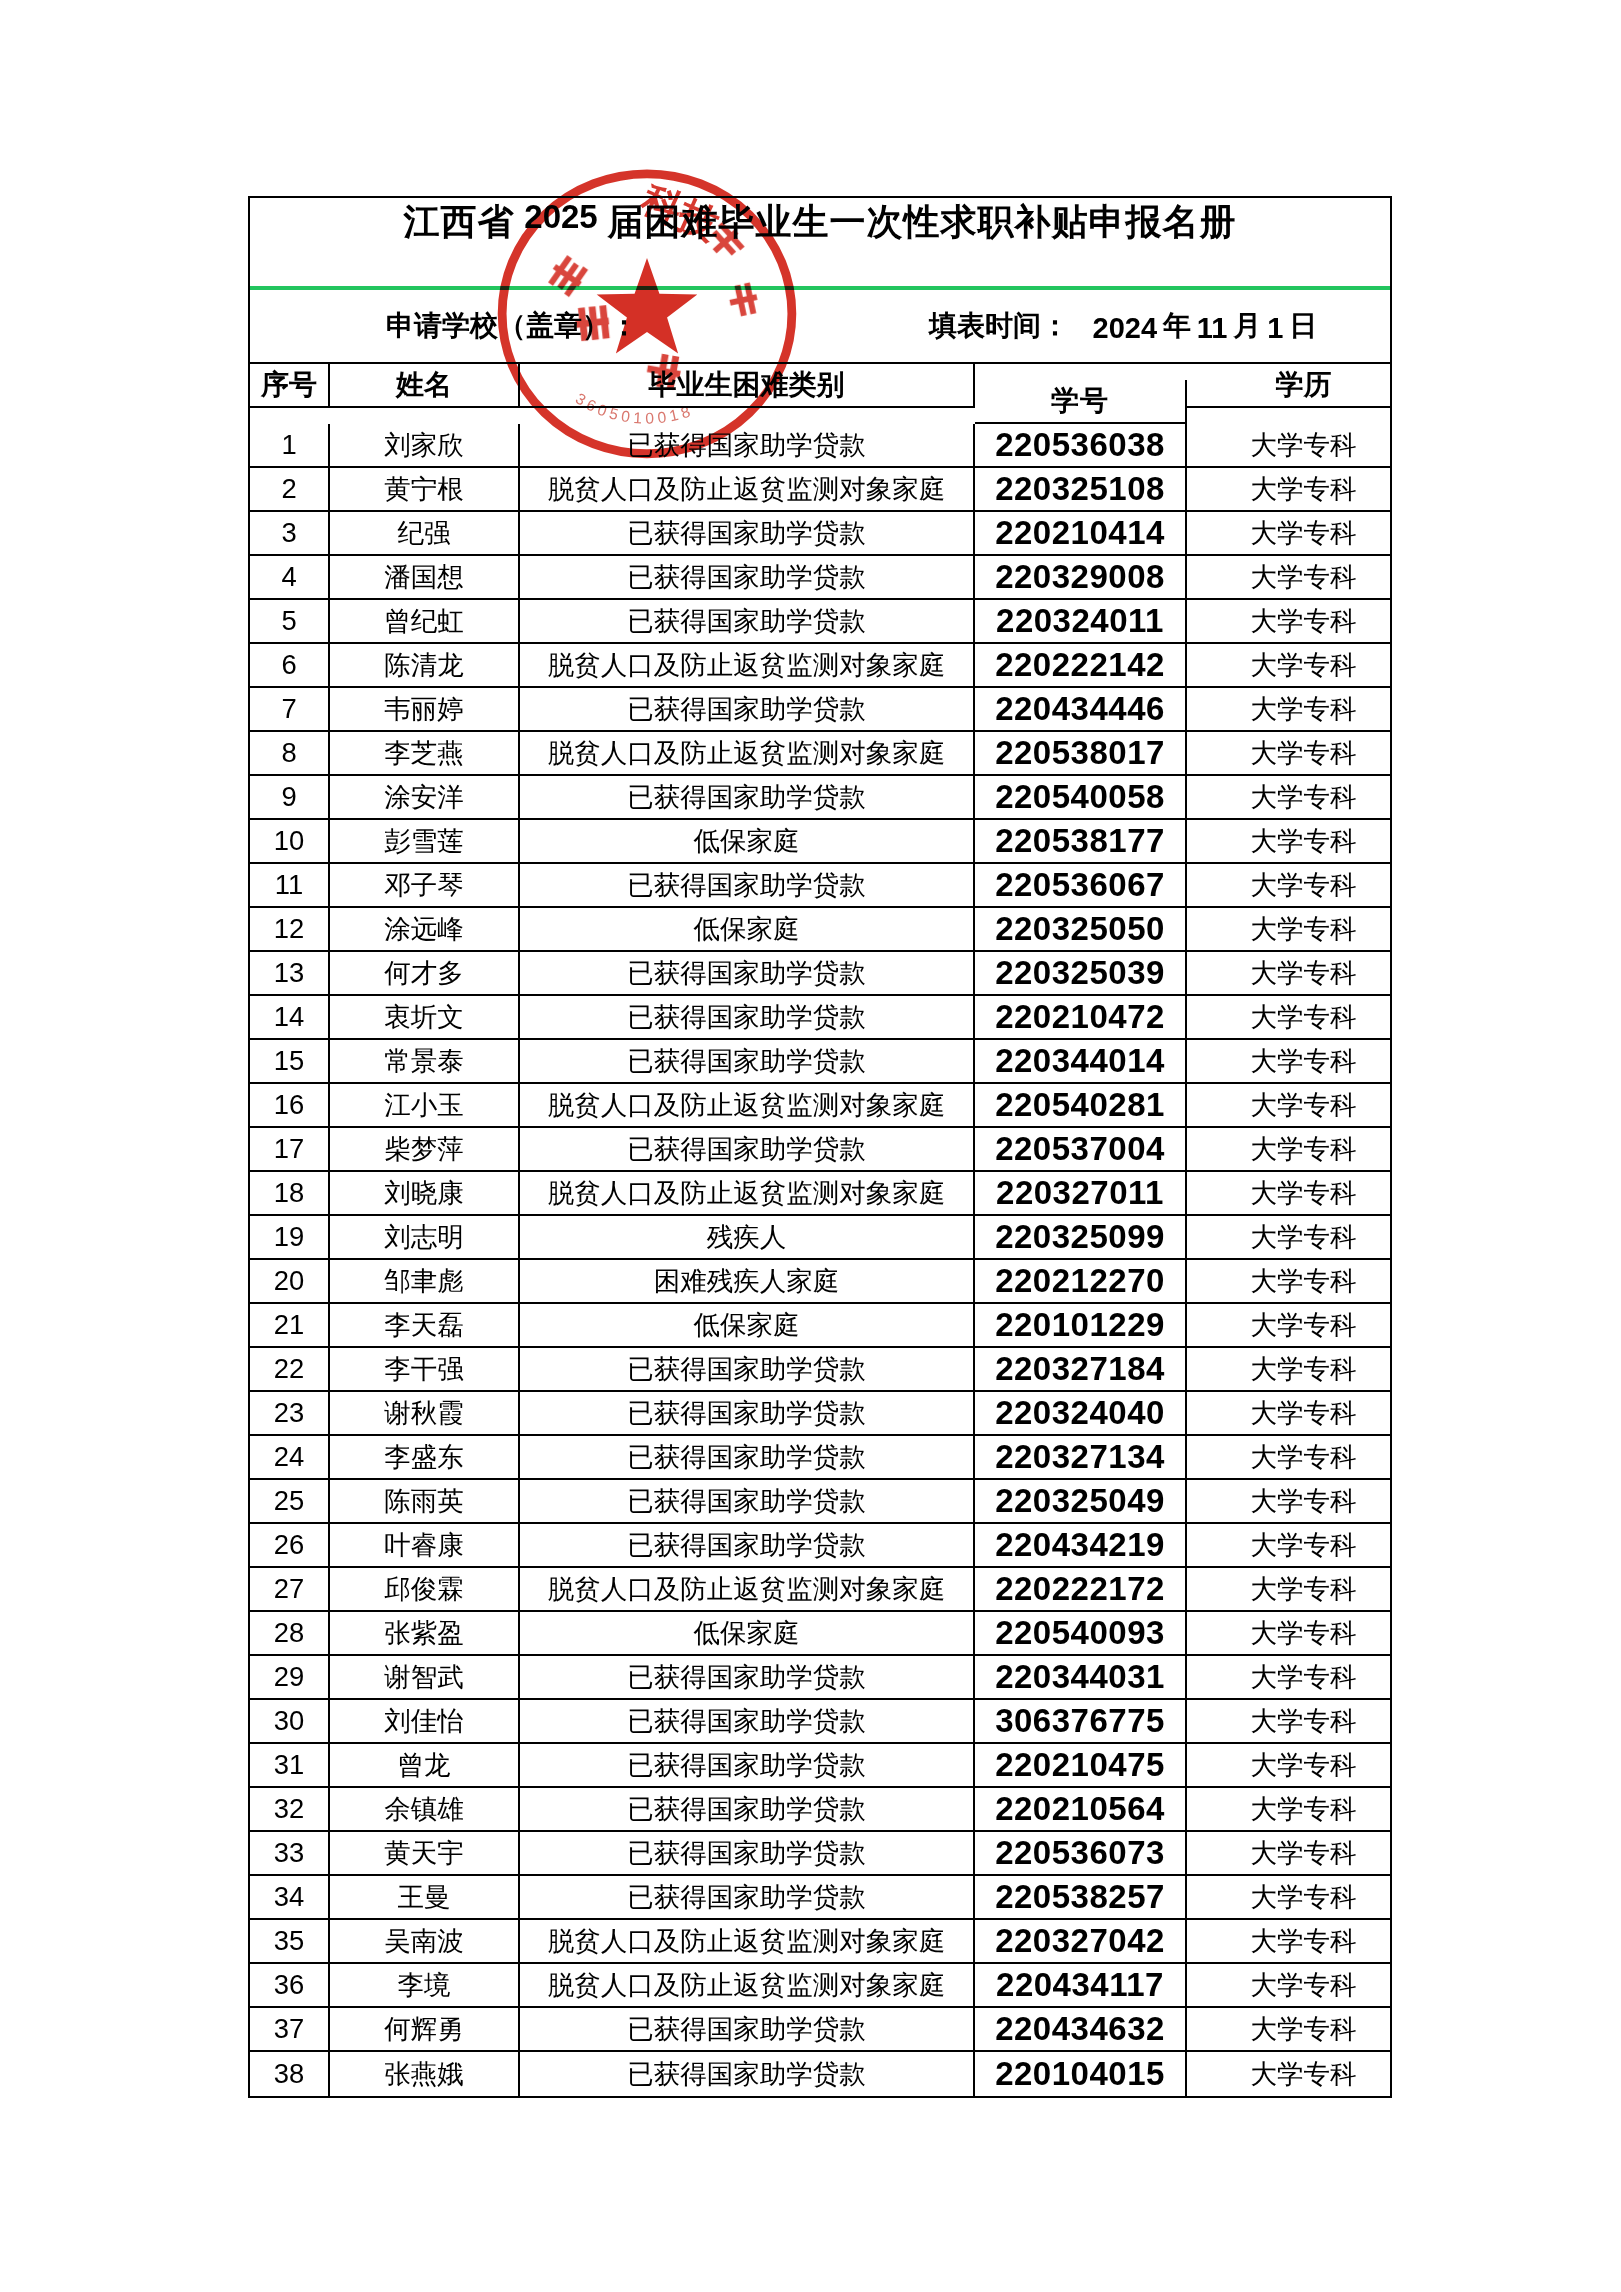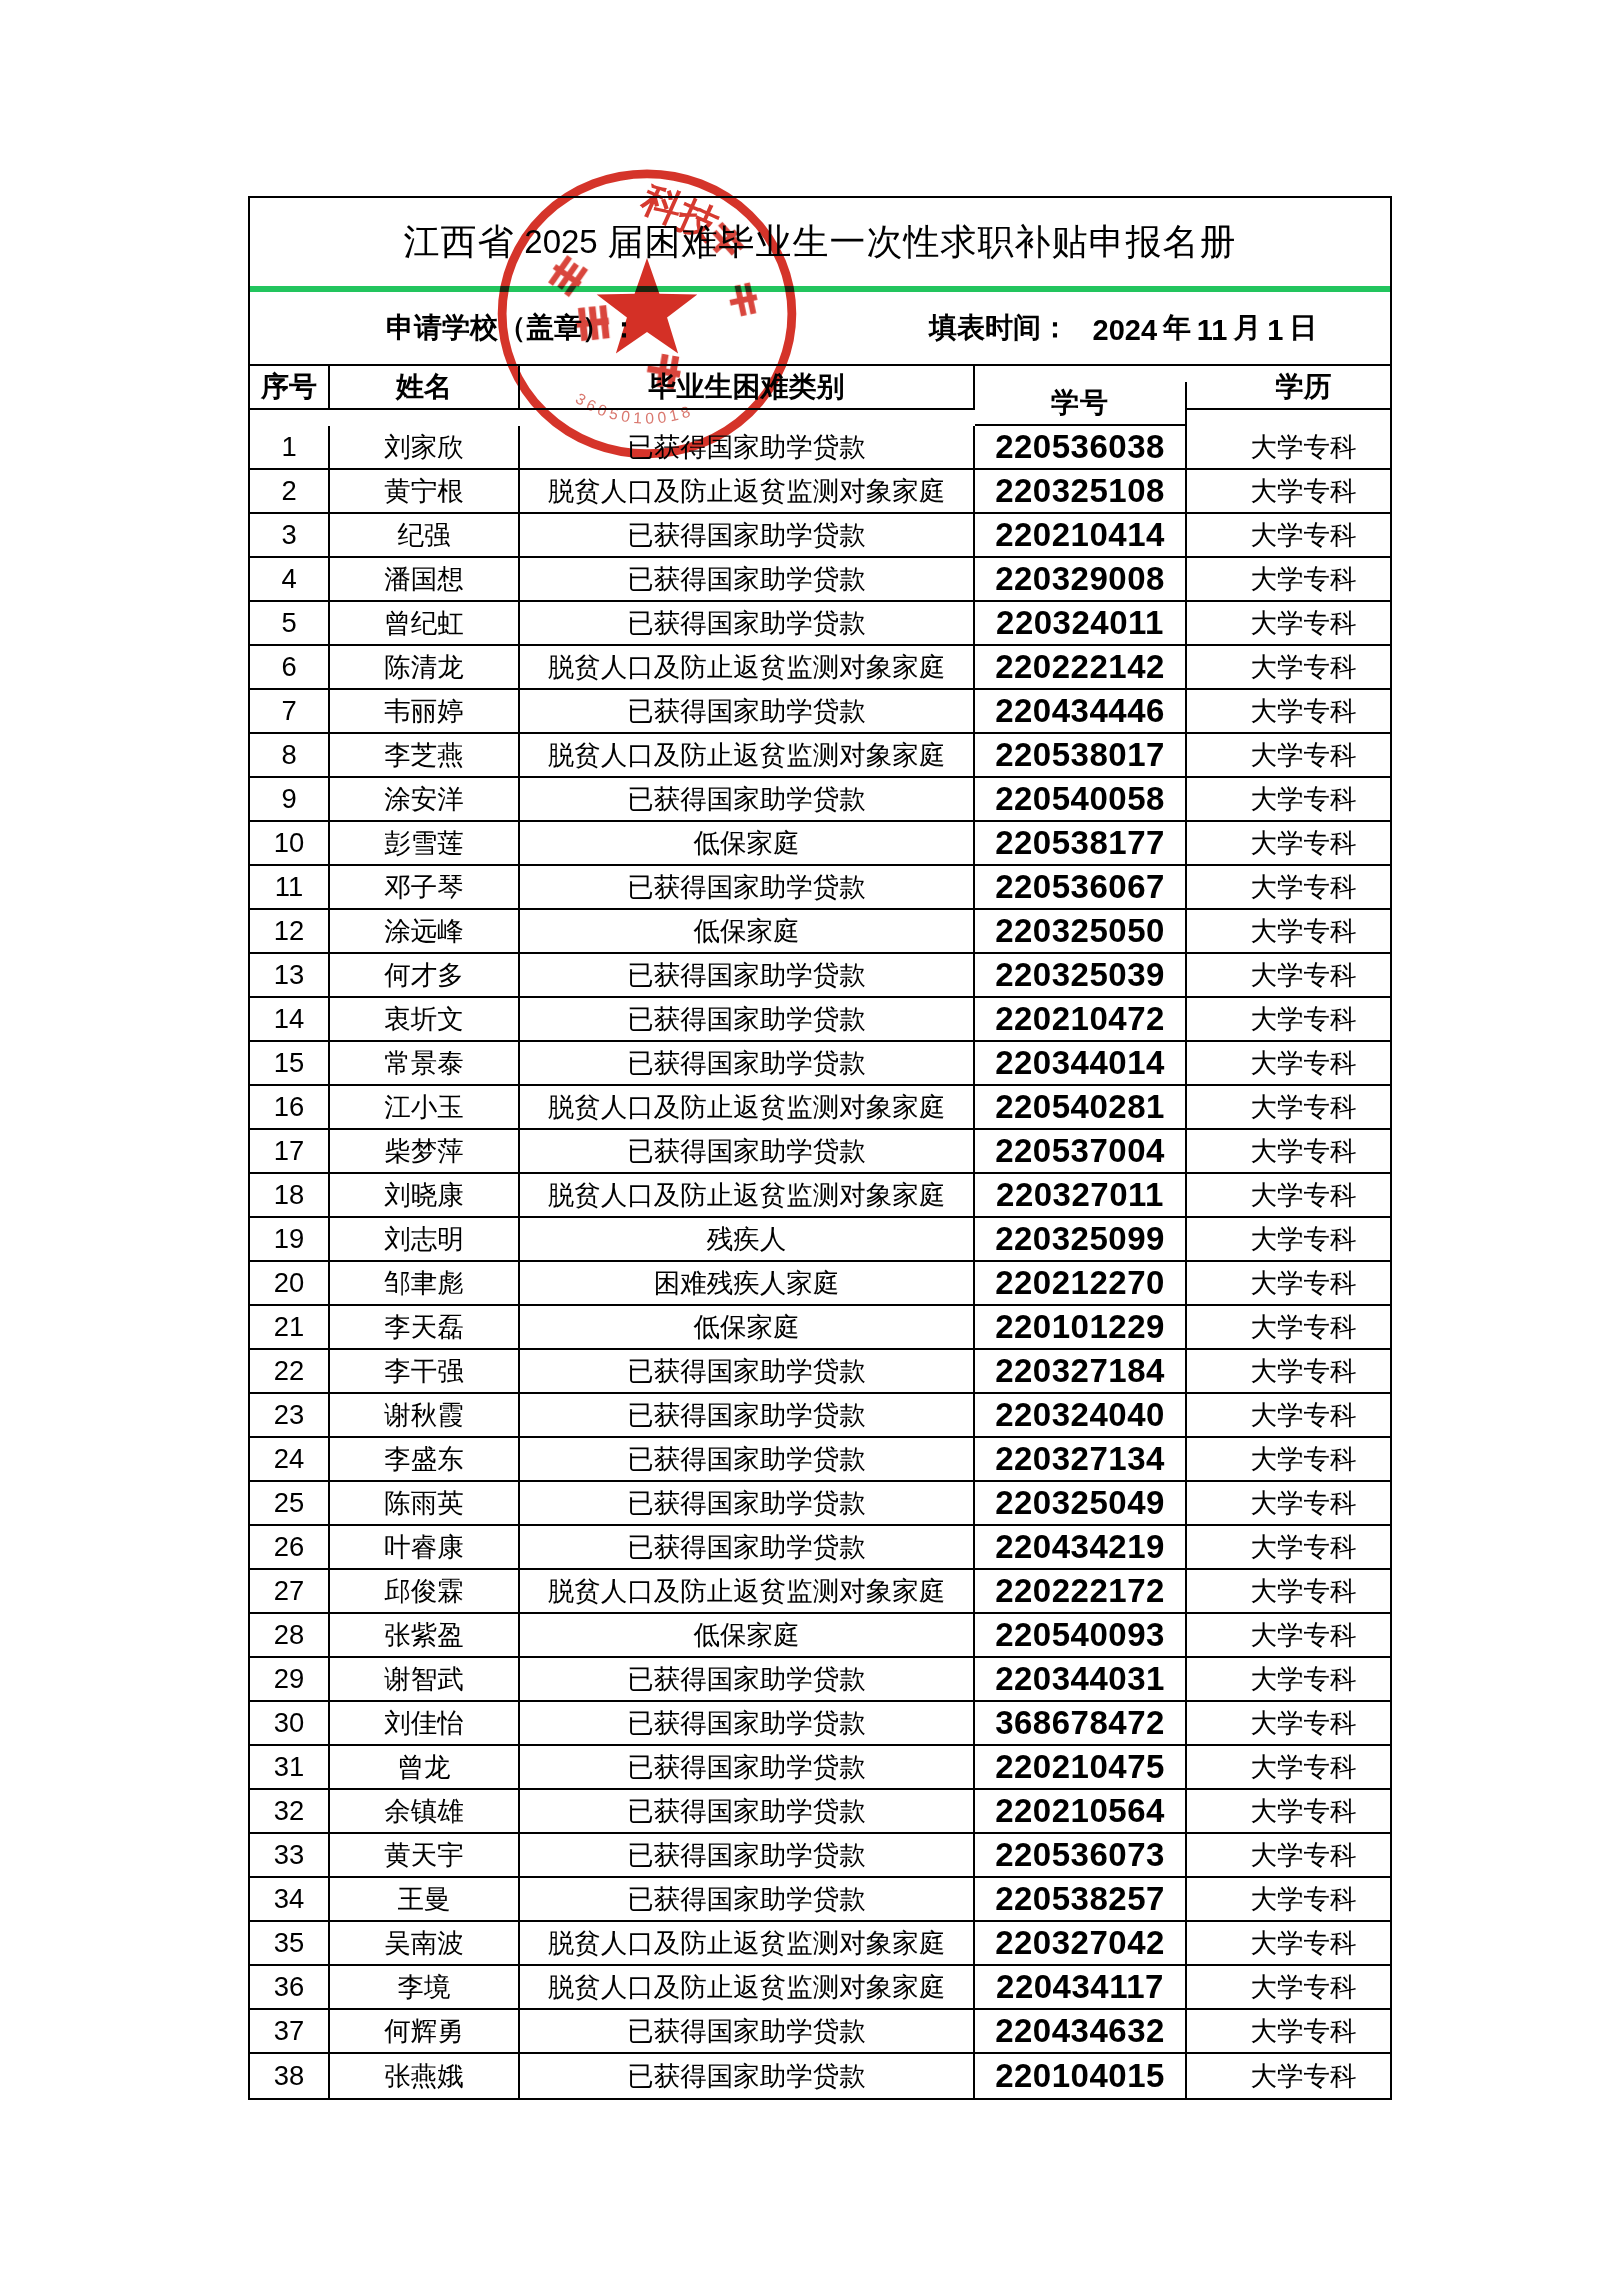--- a/index.html
+++ b/index.html
@@ -13,23 +13,23 @@
   }
   .table-wrap{
     position:absolute;left:248px;top:196px;width:1144px;
     border:2px solid #000;
     box-sizing:border-box;
     background:#fff;
   }
   
   .title-row{
     height:88px;
-    border-bottom:6px solid #22c55e;
-    display:flex;align-items:center;justify-content:center;
-    font-weight:normal;font-size:36px;letter-spacing:1px;
+    border-bottom:4px solid #22c55e;
+    display:flex;align-items:flex-start;justify-content:center;
+    font-weight:bold;font-size:36px;letter-spacing:1px;
     white-space:nowrap;
   }
   .title-year{
     font-family:"Liberation Sans","DejaVu Sans",sans-serif;
     font-size:33px;margin:0 9.8px;letter-spacing:0;
   }
   
   .info-row{
     height:72px;position:relative;
     border-bottom:2px solid #000;
@@ -310,21 +310,21 @@
         <div class="cell c0">29</div>
         <div class="cell c1">谢智武</div>
         <div class="cell c2">已获得国家助学贷款</div>
         <div class="cell c3">220344031</div>
         <div class="cell c4">大学专科</div>
       </div>
       <div class="trow">
         <div class="cell c0">30</div>
         <div class="cell c1">刘佳怡</div>
         <div class="cell c2">已获得国家助学贷款</div>
-        <div class="cell c3">368678472</div>
+        <div class="cell c3">306376775</div>
         <div class="cell c4">大学专科</div>
       </div>
       <div class="trow">
         <div class="cell c0">31</div>
         <div class="cell c1">曾龙</div>
         <div class="cell c2">已获得国家助学贷款</div>
         <div class="cell c3">220210475</div>
         <div class="cell c4">大学专科</div>
       </div>
       <div class="trow">

